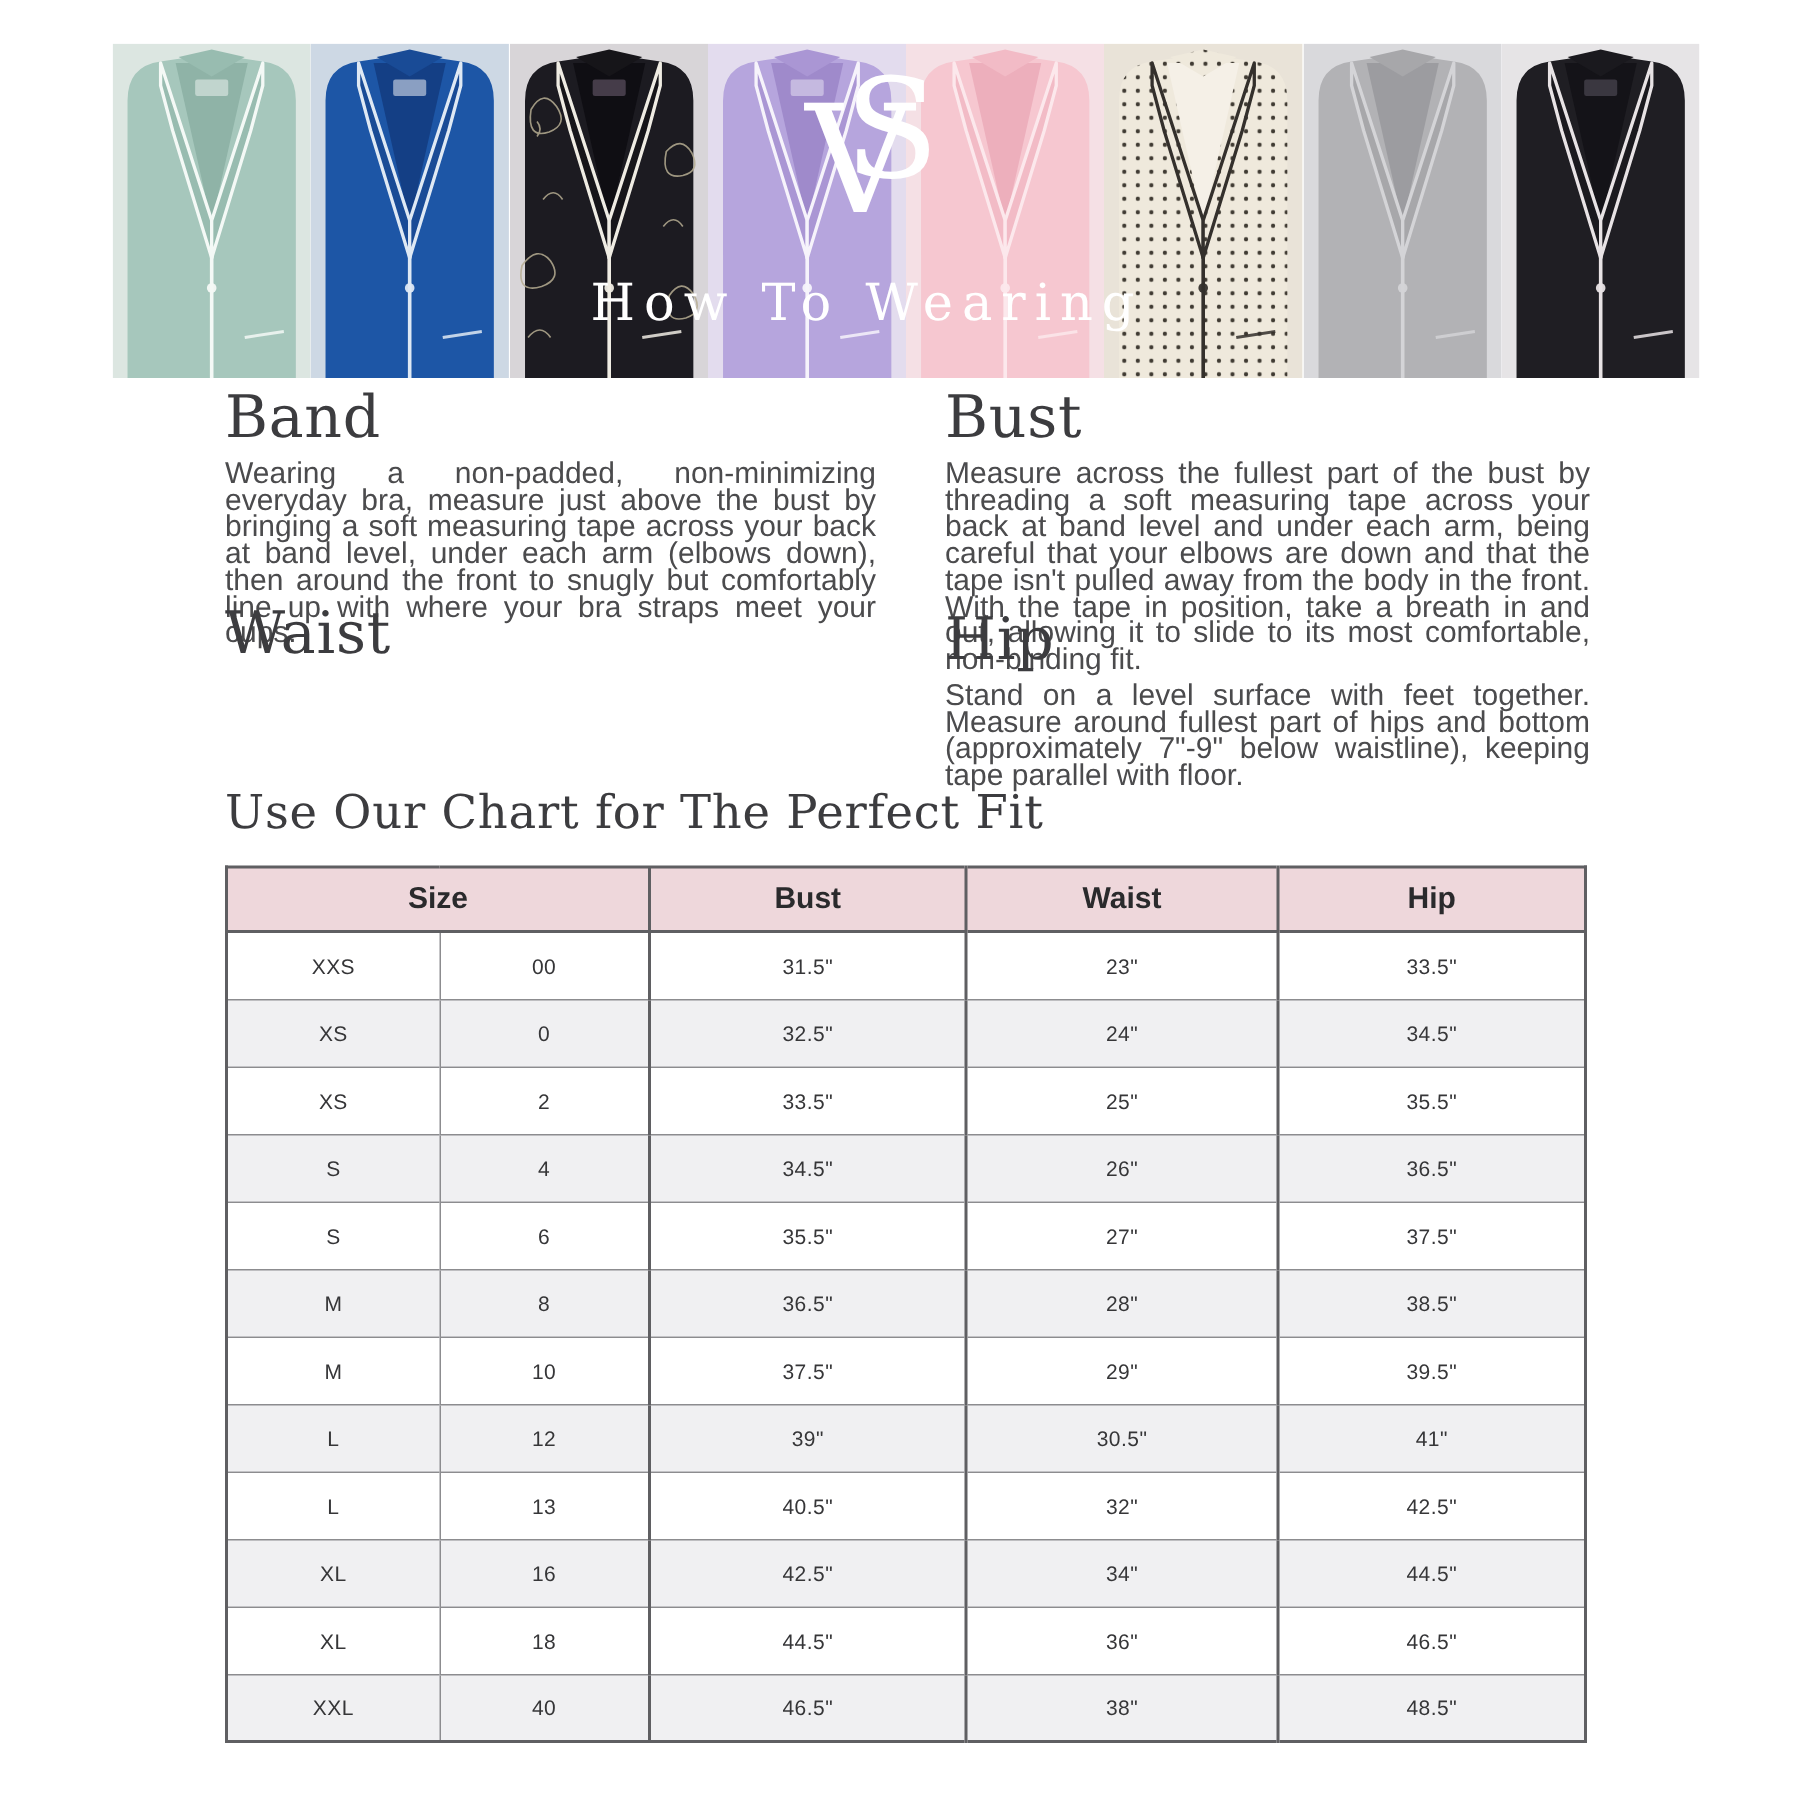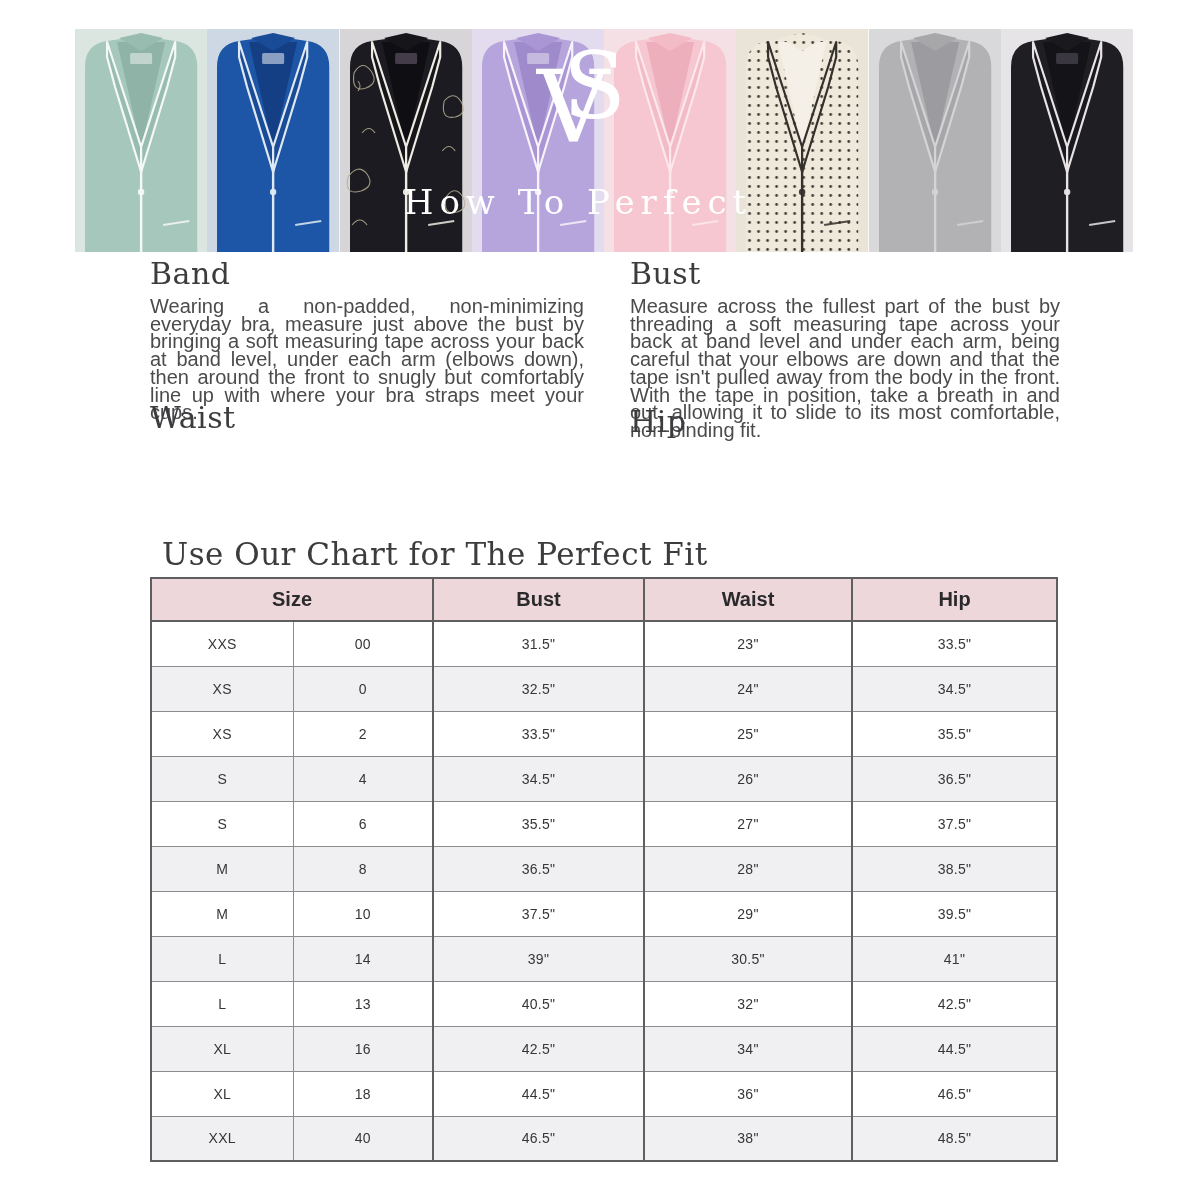--- a/index.html
+++ b/index.html
@@ -49,39 +49,39 @@
     color:var(--banner-overlay);
     white-space:nowrap;
   }
 
   
   .section{position:absolute;}
   .section h2{
     margin:0 0 7px 0;
     font-family:"DejaVu Serif",serif;
     font-weight:normal;
-    font-size:30px;
+    font-size:39px;
     letter-spacing:.5px;
     color:var(--heading-color);
   }
   .section p{
     margin:0;
     font-size:20px;
     line-height:17.7px;
     color:var(--body-color);
     text-align:justify;
   }
   .sec-band {left:150px;top:256px;width:434px;}
   .sec-bust {left:630px;top:256px;width:430px;}
   .sec-waist{left:150px;top:400px;width:434px;}
   .sec-hip  {left:630px;top:404px;width:430px;}
 
   
   .chart-heading{
-    position:absolute;left:150px;top:524px;margin:12px;
+    position:absolute;left:150px;top:524px;margin:0;
     font-family:"DejaVu Serif",serif;
     font-weight:normal;
     font-size:31px;
     letter-spacing:.5px;
     color:var(--heading-color);
   }
   table.size-chart{
     position:absolute;left:150px;top:577px;width:906px;
     border-collapse:collapse;table-layout:fixed;
     border:2px solid var(--border-dark);
@@ -255,36 +255,37 @@
     <circle cx="66" cy="163" r="3.2" fill="#e8e3e5" opacity="0.95"></circle>
     <path d="M88,196 l26,-4" stroke="#e8e3e5" stroke-width="2" opacity="0.85"></path>
     <rect x="55" y="24" width="22" height="11" rx="1.5" fill="#3a3740"></rect>
   </svg>
         </div>
       </div>
     <div class="vs-logo">
       <span class="vs-s">S</span>
       <span class="vs-v">V</span>
     </div>
-    <div class="banner-title">How To Perfect</div>
+    <div class="banner-title">How To Wearing</div>
   </div>
 
   <div class="section sec-band">
     <h2>Band</h2>
     <p>Wearing a non-padded, non-minimizing everyday bra, measure just above the bust by bringing a soft measuring tape across your back at band level, under each arm (elbows down), then around the front to snugly but comfortably line up with where your bra straps meet your cups.</p>
   </div>
   <div class="section sec-bust">
     <h2>Bust</h2>
     <p>Measure across the fullest part of the bust by threading a soft measuring tape across your back at band level and under each arm, being careful that your elbows are down and that the tape isn't pulled away from the body in the front. With the tape in position, take a breath in and out, allowing it to slide to its most comfortable, non-binding fit.</p>
   </div>
   <div class="section sec-waist">
     <h2>Waist</h2>
   </div>
   <div class="section sec-hip">
     <h2>Hip</h2>
+    <p>Stand on a level surface with feet together. Measure around fullest part of hips and bottom (approximately 7"-9" below waistline), keeping tape parallel with floor.</p>
   </div>
 
   <h2 class="chart-heading">Use Our Chart for The Perfect Fit</h2>
 
   <table class="size-chart">
     <colgroup>
       <col style="width:142px">
         <col style="width:140px">
       <col style="width:211px">
         <col style="width:208px">
@@ -343,21 +344,21 @@
         </tr>
         <tr>
           <td class="c0">M</td>
           <td class="c1">10</td>
           <td class="c2">37.5"</td>
           <td class="c3">29"</td>
           <td class="c4">39.5"</td>
         </tr>
         <tr>
           <td class="c0">L</td>
-          <td class="c1">14</td>
+          <td class="c1">12</td>
           <td class="c2">39"</td>
           <td class="c3">30.5"</td>
           <td class="c4">41"</td>
         </tr>
         <tr>
           <td class="c0">L</td>
           <td class="c1">13</td>
           <td class="c2">40.5"</td>
           <td class="c3">32"</td>
           <td class="c4">42.5"</td>

